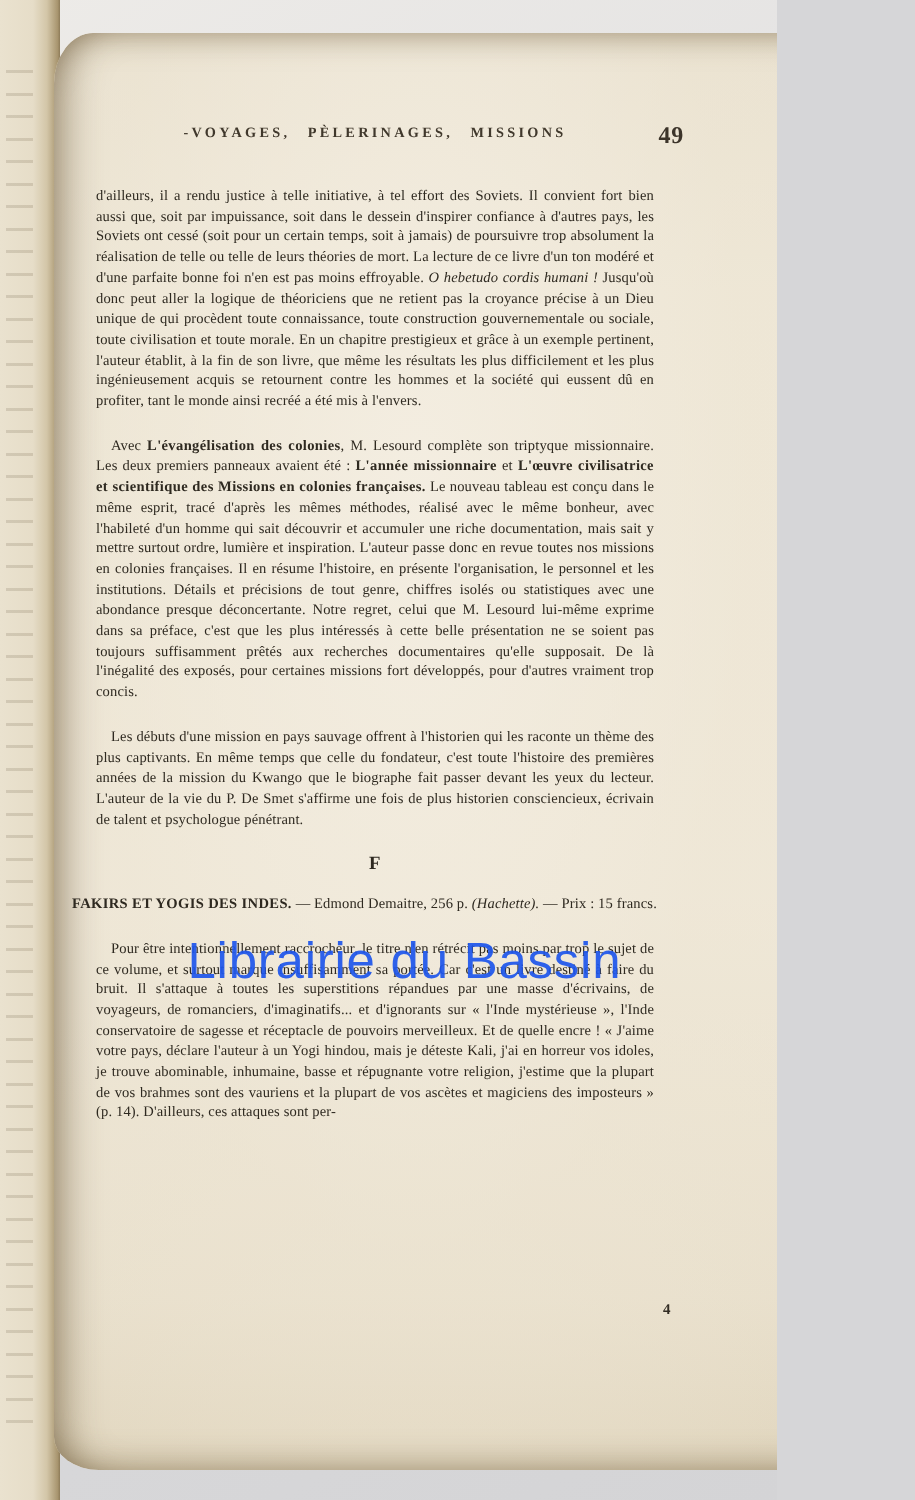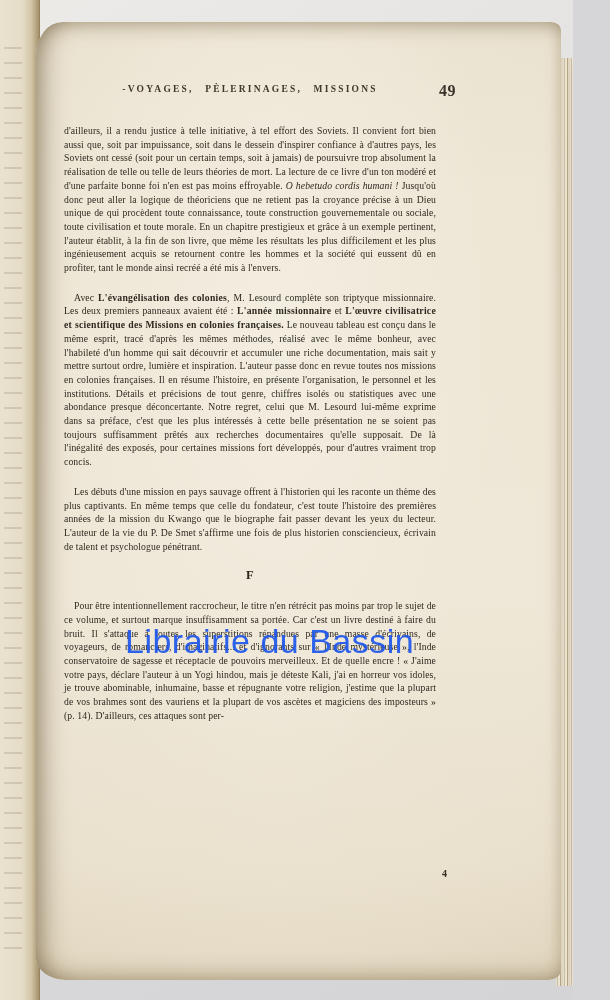--- a/index.html
+++ b/index.html
@@ -1,17 +1,17 @@
 <!DOCTYPE html>
 <html><head>
 <meta charset="utf-8">
 <style>
   html,body{margin:0;padding:0;background:#d6d6d8;}
   #shot{
-    position:relative;width:573px;height:1000px;overflow:hidden;
+    position:relative;width:518px;height:1000px;overflow:hidden;
     background:linear-gradient(150deg,#edebe8 0%,#e3e2e2 35%,#d8d8da 70%,#d4d4d6 100%);
     font-family:"Liberation Serif","DejaVu Serif",serif;
   }
   
   .facing-page{
     position:absolute;left:0;top:0;width:40px;height:1000px;
     background:linear-gradient(90deg,#eae2cf 0%,#e6ddc8 55%,#d3c6a8 78%,#a8956f 96%,#8d7b58 100%);
   }
   .facing-page .ghost-text{
     position:absolute;left:4px;top:40px;width:18px;height:920px;
@@ -91,20 +91,21 @@
     <div class="page-header">
       <span class="running-title">-VOYAGES, PÈLERINAGES, MISSIONS</span>
       <span class="page-num">49</span>
     </div>
 
     <div class="text-col" id="text-flow">
         <p class="blk para"><span class="seg-n">d'ailleurs, il a rendu justice à telle initiative, à tel effort des Soviets. Il convient fort bien aussi que, soit par impuissance, soit dans le dessein d'inspirer confiance à d'autres pays, les Soviets ont cessé (soit pour un certain temps, soit à jamais) de poursuivre trop absolument la réalisation de telle ou telle de leurs théories de mort. La lecture de ce livre d'un ton modéré et d'une parfaite bonne foi n'en est pas moins effroyable. </span><span class="seg-i">O hebetudo cordis humani !</span><span class="seg-n"> Jusqu'où donc peut aller la logique de théoriciens que ne retient pas la croyance précise à un Dieu unique de qui procèdent toute connaissance, toute construction gouvernementale ou sociale, toute civilisation et toute morale. En un chapitre prestigieux et grâce à un exemple pertinent, l'auteur établit, à la fin de son livre, que même les résultats les plus difficilement et les plus ingénieusement acquis se retournent contre les hommes et la société qui eussent dû en profiter, tant le monde ainsi recréé a été mis à l'envers.</span></p>
         <p class="blk para indent"><span class="seg-n">Avec </span><span class="seg-b">L'évangélisation des colonies</span><span class="seg-n">, M. Lesourd complète son triptyque missionnaire. Les deux premiers panneaux avaient été : </span><span class="seg-b">L'année missionnaire</span><span class="seg-n"> et </span><span class="seg-b">L'œuvre civilisatrice et scientifique des Missions en colonies françaises.</span><span class="seg-n"> Le nouveau tableau est conçu dans le même esprit, tracé d'après les mêmes méthodes, réalisé avec le même bonheur, avec l'habileté d'un homme qui sait découvrir et accumuler une riche documentation, mais sait y mettre surtout ordre, lumière et inspiration. L'auteur passe donc en revue toutes nos missions en colonies françaises. Il en résume l'histoire, en présente l'organisation, le personnel et les institutions. Détails et précisions de tout genre, chiffres isolés ou statistiques avec une abondance presque déconcertante. Notre regret, celui que M. Lesourd lui-même exprime dans sa préface, c'est que les plus intéressés à cette belle présentation ne se soient pas toujours suffisamment prêtés aux recherches documentaires qu'elle supposait. De là l'inégalité des exposés, pour certaines missions fort développés, pour d'autres vraiment trop concis.</span></p>
         <p class="blk para indent"><span class="seg-n">Les débuts d'une mission en pays sauvage offrent à l'historien qui les raconte un thème des plus captivants. En même temps que celle du fondateur, c'est toute l'histoire des premières années de la mission du Kwango que le biographe fait passer devant les yeux du lecteur. L'auteur de la vie du P. De Smet s'affirme une fois de plus historien consciencieux, écrivain de talent et psychologue pénétrant.</span></p>
         <p class="blk letter"><span class="seg-b">F</span></p>
+        <p class="blk entry"><span class="seg-b">FAKIRS ET YOGIS DES INDES.</span><span class="seg-n"> — Edmond Demaitre, 256 p. </span><span class="seg-i">(Hachette).</span><span class="seg-n"> — Prix : 15 francs.</span></p>
         <p class="blk para indent"><span class="seg-n">Pour être intentionnellement raccrocheur, le titre n'en rétrécit pas moins par trop le sujet de ce volume, et surtout marque insuffisamment sa portée. Car c'est un livre destiné à faire du bruit. Il s'attaque à toutes les superstitions répandues par une masse d'écrivains, de voyageurs, de romanciers, d'imaginatifs... et d'ignorants sur « l'Inde mystérieuse », l'Inde conservatoire de sagesse et réceptacle de pouvoirs merveilleux. Et de quelle encre ! « J'aime votre pays, déclare l'auteur à un Yogi hindou, mais je déteste Kali, j'ai en horreur vos idoles, je trouve abominable, inhumaine, basse et répugnante votre religion, j'estime que la plupart de vos brahmes sont des vauriens et la plupart de vos ascètes et magiciens des imposteurs » (p. 14). D'ailleurs, ces attaques sont per-</span></p>
       </div>
 
     <span class="signature">4</span>
   </div>
 
   <div class="watermark" style="color: rgb(30, 86, 236);">Librairie du Bassin</div>
 </div>
 
 </body></html>

